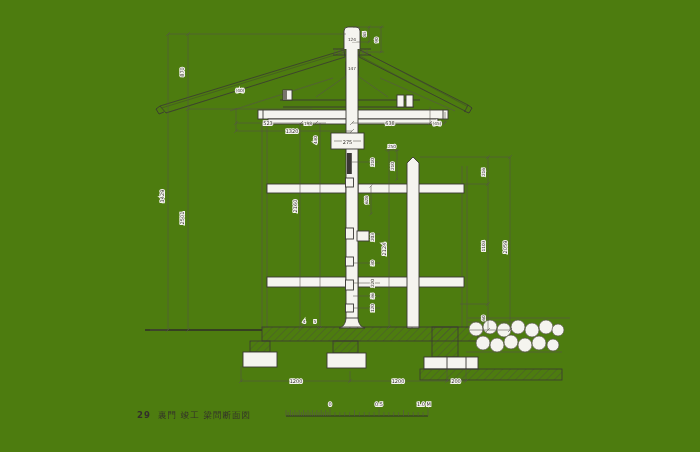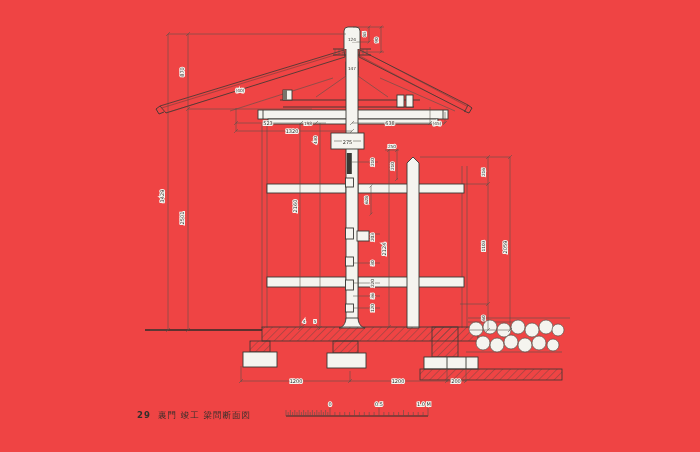--- a/index.html
+++ b/index.html
@@ -1,18 +1,18 @@
 <!DOCTYPE html>
 <html><head>
 <meta charset="utf-8">
 <style>
   html,body{margin:0;padding:0;background:#d8d6d0;}
   .stage{
     width:700px;height:452px;position:relative;overflow:hidden;
-    background:#ef4444;
+    background:#4d7c0f;
     font-family:"DejaVu Sans", sans-serif;
   }
   svg{position:absolute;left:0;top:0;}
   
   .ink{stroke:#3a3834;fill:none;stroke-width:0.9;}
   .thin{stroke:#57534c;fill:none;stroke-width:0.6;}
   .dim{stroke:#57534c;fill:none;stroke-width:0.55;}
   .ground{stroke:#2f2d29;fill:none;stroke-width:1.7;}
   .paperfill{fill:#f5f4ef;}
   

